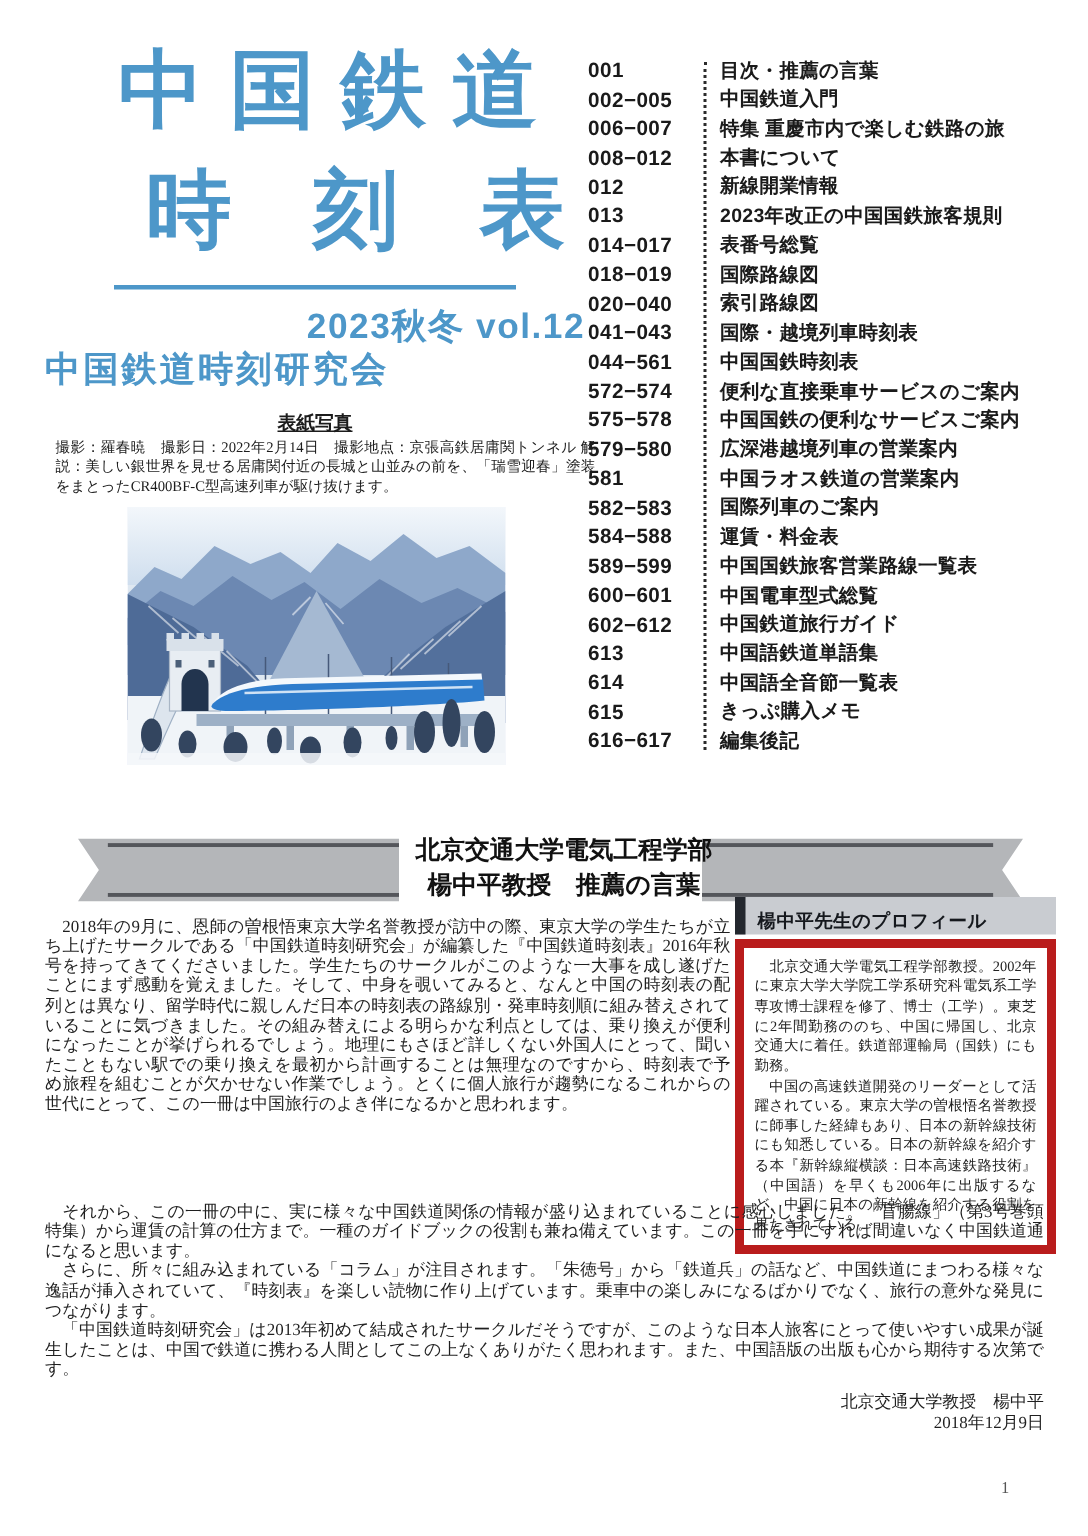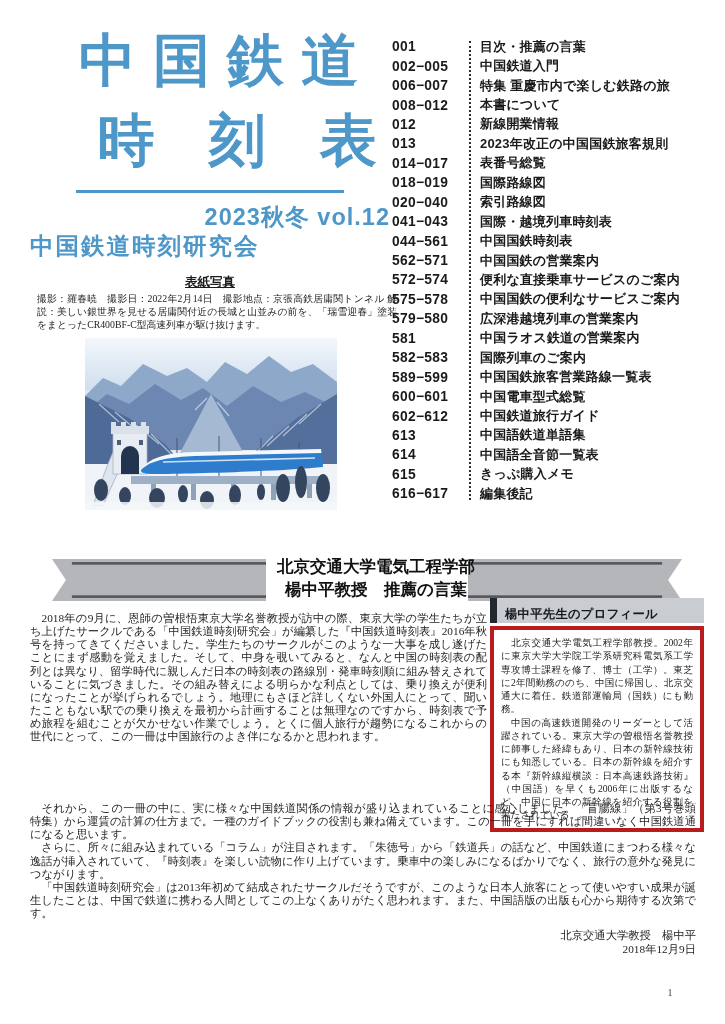--- a/index.html
+++ b/index.html
@@ -42,21 +42,21 @@
   .rec-full{position:absolute;left:0;top:246px;width:666px;
     font-size:11.3px;line-height:13.15px;text-align:justify;color:#1f1f1f;}
   .rec p{margin:0;}
   .signature{margin-top:9px;text-align:right;font-size:11.3px;line-height:13.6px;color:#1f1f1f;}
   
   .profile{position:absolute;left:460px;top:42px;width:214px;}
   .profile-header{display:flex;align-items:flex-end;height:25px;background:#c9ccd1;}
   .profile-bar{width:7px;height:25px;background:#23272e;}
   .profile-title{padding-left:8px;font-family:"Liberation Sans","DejaVu Sans",sans-serif;
     font-weight:700;font-size:12.3px;color:#15181d;letter-spacing:0.3px;}
-  .profile-body{margin-top:3px;border:4px solid #b91c1c;background:#ffffff;
+  .profile-body{margin-top:3px;border:6px solid #b91c1c;background:#ffffff;
     padding:6px 7px;font-size:9.6px;line-height:13.25px;text-align:justify;color:#222;}
   .profile-body p{margin:0;}
   
   .page-number{position:absolute;left:660px;top:986px;width:20px;text-align:center;
     font-size:11px;color:#555;font-family:"Liberation Serif","DejaVu Serif",serif;}
 </style>
 </head>
 <body>
 
 <div class="page">
@@ -183,42 +183,42 @@
       </div>
     <div class="toc-row">
         <span class="toc-pages">041−043</span>
         <span class="toc-label">国際・越境列車時刻表</span>
       </div>
     <div class="toc-row">
         <span class="toc-pages">044−561</span>
         <span class="toc-label">中国国鉄時刻表</span>
       </div>
     <div class="toc-row">
-        <span class="toc-pages">562−571</span>
-        <span class="toc-label">中国国鉄の営業案内</span>
-      </div>
-    <div class="toc-row">
         <span class="toc-pages">572−574</span>
         <span class="toc-label">便利な直接乗車サービスのご案内</span>
       </div>
     <div class="toc-row">
         <span class="toc-pages">575−578</span>
         <span class="toc-label">中国国鉄の便利なサービスご案内</span>
       </div>
     <div class="toc-row">
         <span class="toc-pages">579−580</span>
         <span class="toc-label">広深港越境列車の営業案内</span>
       </div>
     <div class="toc-row">
         <span class="toc-pages">581</span>
         <span class="toc-label">中国ラオス鉄道の営業案内</span>
       </div>
     <div class="toc-row">
         <span class="toc-pages">582−583</span>
         <span class="toc-label">国際列車のご案内</span>
+      </div>
+    <div class="toc-row">
+        <span class="toc-pages">584−588</span>
+        <span class="toc-label">運賃・料金表</span>
       </div>
     <div class="toc-row">
         <span class="toc-pages">589−599</span>
         <span class="toc-label">中国国鉄旅客営業路線一覧表</span>
       </div>
     <div class="toc-row">
         <span class="toc-pages">600−601</span>
         <span class="toc-label">中国電車型式総覧</span>
       </div>
     <div class="toc-row">

